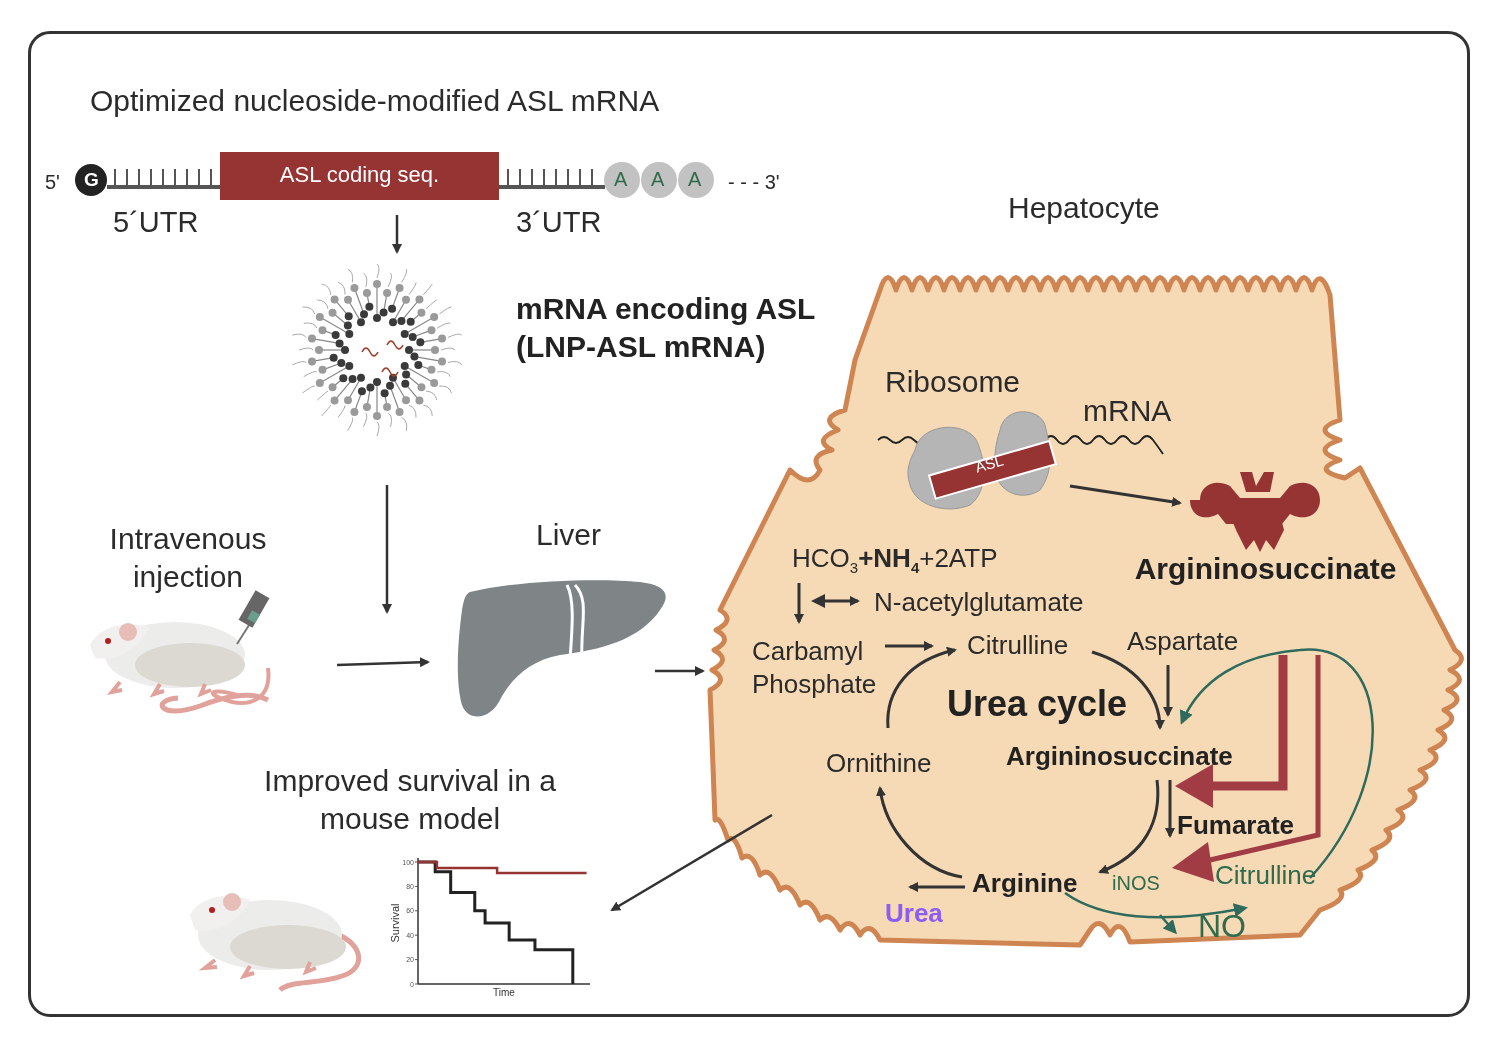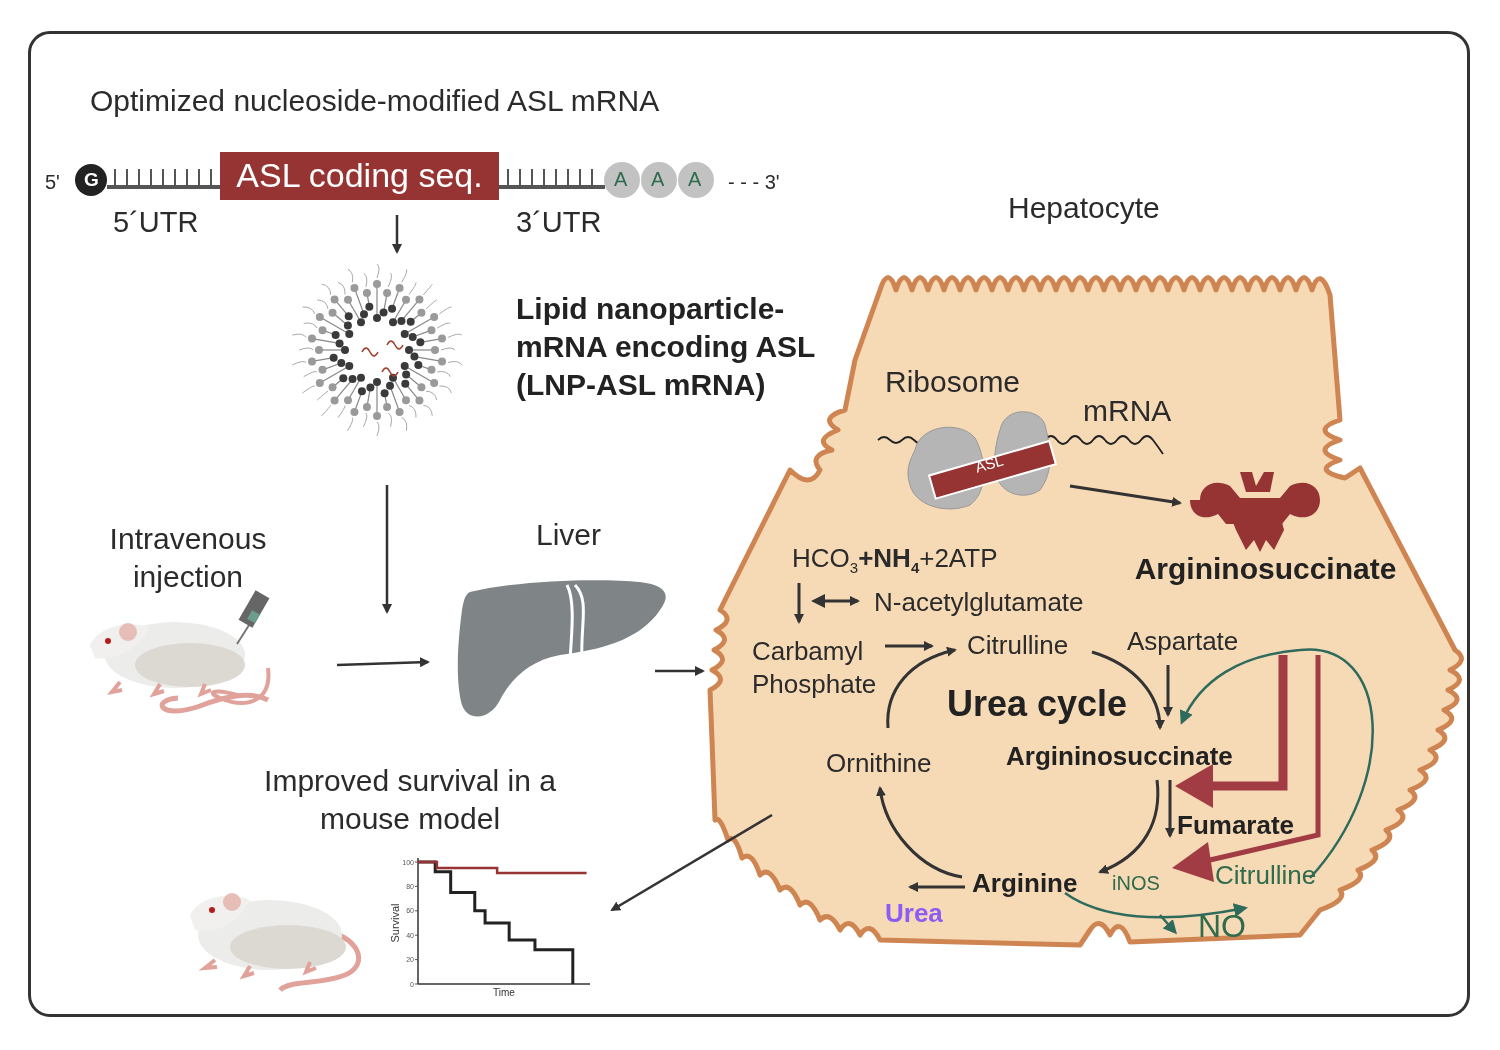--- a/index.html
+++ b/index.html
@@ -9,21 +9,21 @@
            border: 3px solid #333; border-radius: 22px; box-sizing: border-box; }
   .t { position: absolute; white-space: nowrap; line-height: 1; }
   .title { left: 90px; top: 86px; font-size: 30px; color: #2b2b2b; }
   .lnp-label { left: 516px; top: 290px; font-size: 30px; font-weight: bold; line-height: 38px; color: #222; }
   .lnp-label div { white-space: nowrap; }
   .center { text-align: center; }
   .big { font-size: 30px; }
   .med { font-size: 26px; }
   svg.main { position: absolute; left: 0; top: 0; }
   .coding { position: absolute; left: 220px; top: 152px; width: 279px; height: 48px;
-            background: #963333; color: #fff; font-size: 34px; text-align: center; line-height: 46px; }
+            background: #963333; color: #fff; font-size: 22px; text-align: center; line-height: 46px; }
   .bold { font-weight: bold; }
   .green { color: #2f6b4c; }
 </style>
 </head>
 <body>
 
 <div class="frame"></div>
 
 <div class="t title">Optimized nucleoside-modified ASL mRNA</div>
 
@@ -358,21 +358,20 @@
 <div class="t" style="left:84px;top:170px;font-size:19px;color:#fff;font-weight:bold;">G</div>
 <div class="coding">ASL coding seq.</div>
 <div class="t" style="left:113px;top:208px;font-size:29px;">5´UTR</div>
 <div class="t" style="left:516px;top:208px;font-size:29px;">3´UTR</div>
 <div class="t green" style="left:614px;top:169px;font-size:20px;">A</div>
 <div class="t green" style="left:651px;top:169px;font-size:20px;">A</div>
 <div class="t green" style="left:688px;top:169px;font-size:20px;">A</div>
 <div class="t" style="left:728px;top:172px;font-size:20px;">- - - 3'</div>
 
 <div class="t lnp-label">
-  <div>Lipid nanoparticle-</div>
   <div>mRNA encoding ASL</div>
   <div>(LNP-ASL mRNA)</div>
 </div>
 
 <div class="t center big" style="left:80px;top:520px;width:216px;line-height:38px;">
   <div>Intravenous</div>
   <div>injection</div>
 </div>
 <div class="t big" style="left:536px;top:520px;">Liver</div>
 

